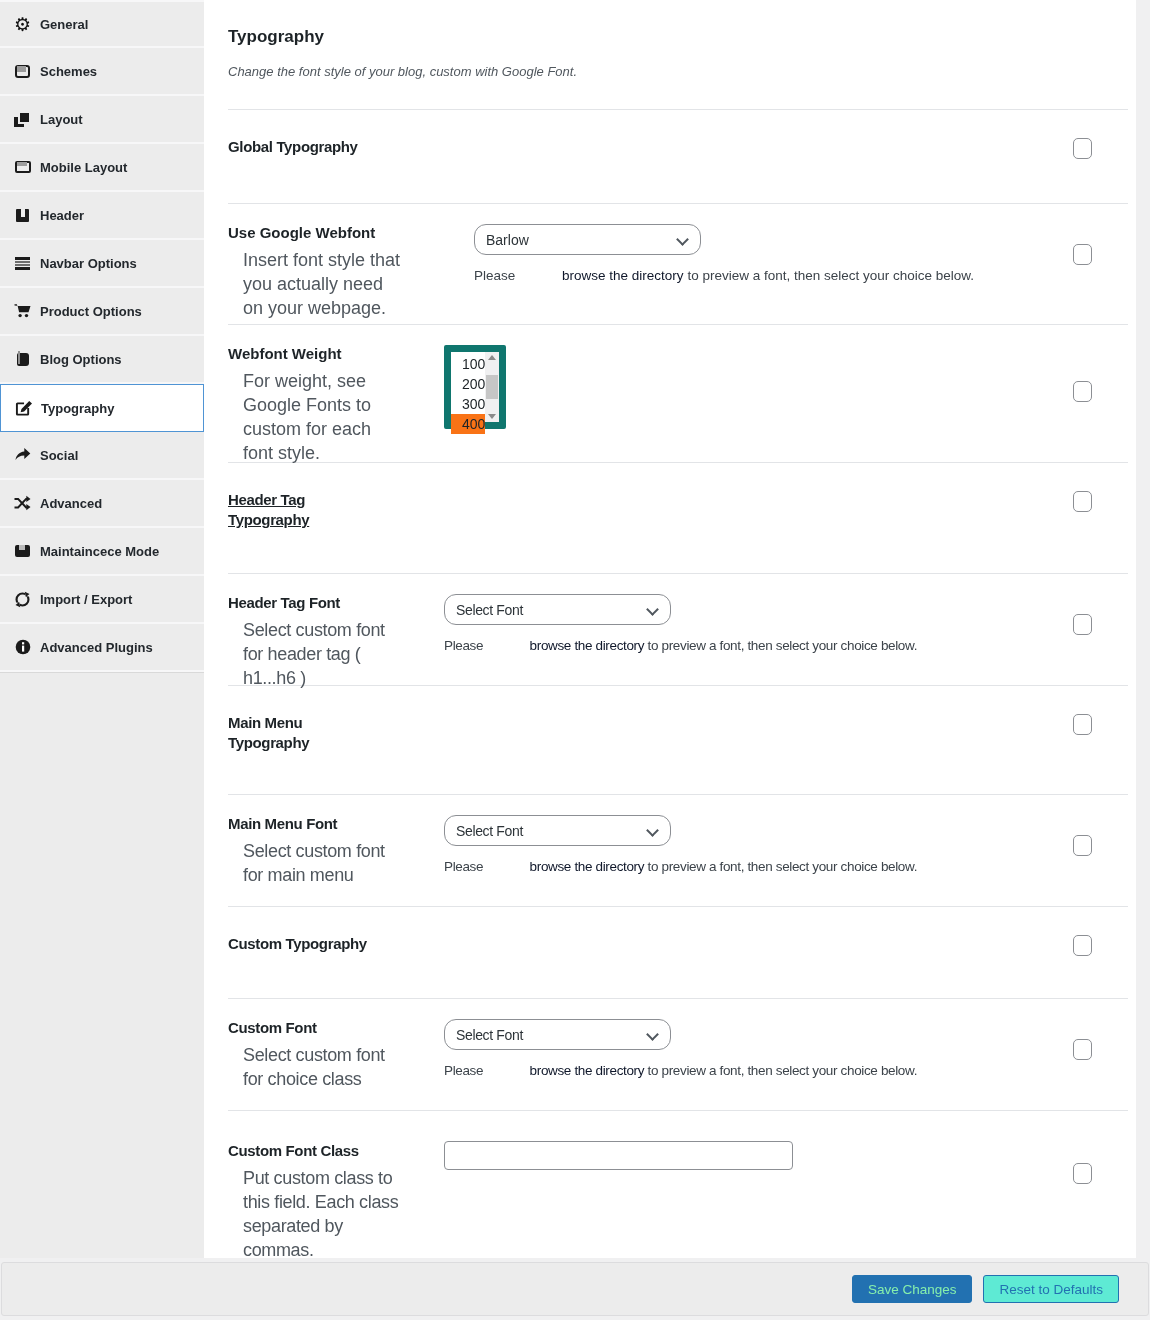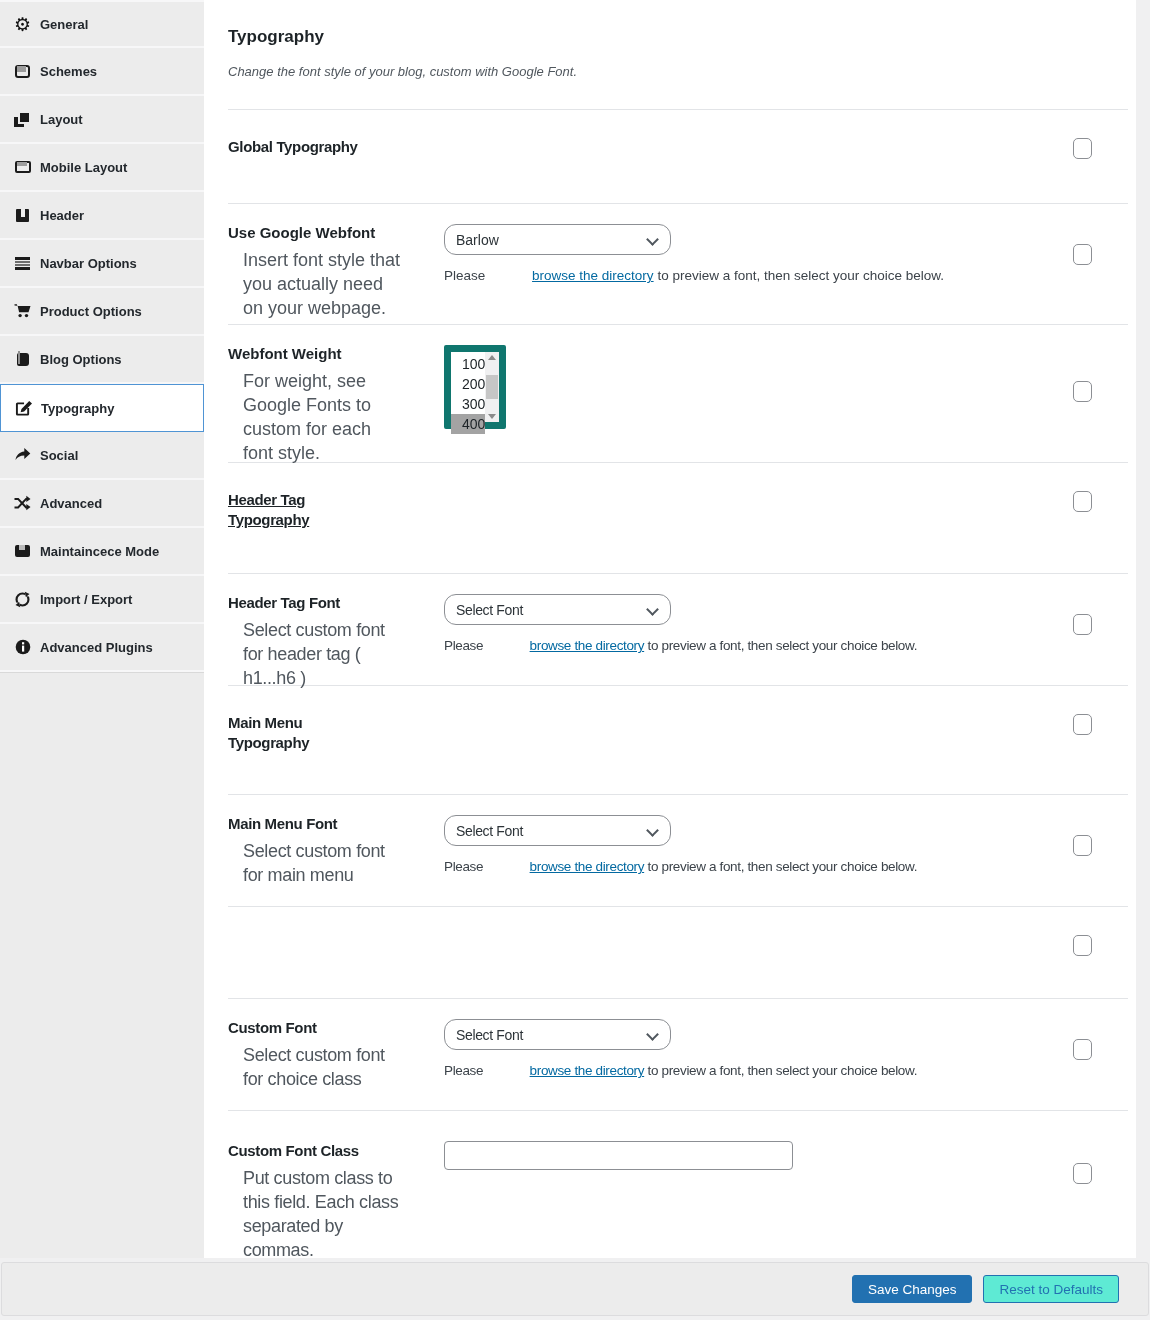--- a/index.html
+++ b/index.html
@@ -43,43 +43,43 @@
   .content{
     position:absolute;left:204px;top:0;width:932px;height:1258px;background:#fff;
     box-sizing:border-box;padding-left:24px;
   }
   .row{box-sizing:border-box;border-bottom:1px solid #e2e4e7;margin-right:8px;display:flex;position:relative;}
   .row.last{border-bottom:none;}
   .cond{letter-spacing:-0.35px;}
   .page-head{height:110px;display:block;padding-top:27px;}
   .page-title{font-size:17px;font-weight:600;color:#1d2327;}
   .page-sub{margin-top:17px;font-style:italic;font-size:13px;color:#50575e;}
-  .h94{height:94px;}  .h121{height:121px;} .h138{height:138px;}
+  .h94{height:94px;}  .h121{height:121px;gap:30px;} .h138{height:138px;}
   .h111{height:111px;text-decoration:underline;}.h112{height:112px;} .h109{height:109px;}
   .h92{height:92px;}  .h147{height:147px;}
   .col-label{width:216px;flex:none;}
   .sec .col-label{padding-top:27px;}
   .fld .col-label{padding-top:19px;}
   .f-label{font-size:15px;font-weight:bold;color:#1d2327;max-width:152px;line-height:1.35;}
   .f-desc{margin-top:6px;font-size:18px;color:#50575e;max-width:160px;line-height:1.33;margin-left:15px;}
   .col-field{flex:1;padding-top:20px;}
   .wp-select{
     box-sizing:border-box;width:227px;height:31px;border:1px solid #8c8f94;border-radius:12px;
     background:#fff;display:flex;align-items:center;padding:0 30px 0 11px;
     font-size:14px;color:#2c3338;cursor:pointer;position:relative;
   }
   .chev{position:absolute;right:13px;top:10px;width:7px;height:7px;
     border-right:2px solid #50575e;border-bottom:2px solid #50575e;transform:rotate(45deg);}
   .note{margin-top:13px;font-size:13.5px;color:#3c434a;}
-  .note a{color:#0369a1;text-decoration:underline;cursor:pointer;padding-left:43px;}
+  .note a{color:#0f172a;cursor:pointer;padding-left:43px;}
   
   .listbox{box-sizing:border-box;width:62px;border:7px solid #0f766e;border-radius:2px;background:#fff;display:flex;height:84px;}
   .lb-opts{flex:1;padding-top:2px;}
   .lb-opt{height:20px;line-height:20px;padding-left:11px;font-size:14px;color:#1d2327;cursor:pointer;}
-  .lb-opt.sel{background:#a3a3a3;}
+  .lb-opt.sel{background:#f97316;}
   .lb-scroll{width:16px;background:#f0f0f1;display:flex;flex-direction:column;align-items:center;justify-content:space-between;padding:3px 0;cursor:pointer;}
   .tri-up{width:0;height:0;border-left:4px solid transparent;border-right:4px solid transparent;border-bottom:5px solid #8a8a8a;}
   .tri-down{width:0;height:0;border-left:4px solid transparent;border-right:4px solid transparent;border-top:5px solid #8a8a8a;}
   .lb-thumb{width:12px;height:24px;background:#c6c6c6;}
   
   .text-input{box-sizing:border-box;width:349px;height:29px;border:1px solid #8c8f94;border-radius:4px;background:#fff;font-size:14px;padding:0 8px;color:#2c3338;}
   .r-cclass .col-field{padding-top:30px;}
   .r-cclass .col-label{padding-top:30px;}
   
   .cb{position:absolute;right:36px;width:17px;height:19px;border:1px solid #8c8f94;border-radius:5px;background:#fff;cursor:pointer;}
@@ -88,21 +88,21 @@
   .r-weight .cb{top:56px;}
   .r-cclass .cb{top:52px;}
   
   .footer{
     position:absolute;left:1px;right:1px;top:1262px;height:54px;box-sizing:border-box;
     background:#ececec;border:1px solid #dcdcde;border-radius:3px;
     display:flex;align-items:center;justify-content:flex-end;gap:11px;padding-right:29px;
   }
   .btn{box-sizing:border-box;height:28px;padding:0 15px;border-radius:3px;font-size:13.5px;
     display:flex;align-items:center;cursor:pointer;font-family:inherit;}
-  .btn-primary{background:#2271b1;border:1px solid #2271b1;color:#ffffff;}
+  .btn-primary{background:#2271b1;border:1px solid #2271b1;color:#86efac;}
   .btn-secondary{background:#5eead4;border:1px solid #2271b1;color:#2271b1;}
 </style>
 </head>
 <body>
 
 <div class="sidebar">
   <div class="nav-list">
     <div class="nav-item">
       <span class="ic ic-gear">⚙</span>
       <span class="nav-label">General</span>
@@ -312,20 +312,23 @@
       <div class="note">
         <span>Please</span>
         <a>browse the directory</a>
         <span>to preview a font, then select your choice below.</span>
       </div>
     </div>
     <span class="cb"></span>
   </div>
 
   <div class="row sec cond h92">
+    <div class="col-label">
+      <div class="f-label">Custom Typography</div>
+    </div>
     <span class="cb"></span>
   </div>
 
   <div class="row fld cond h112">
     <div class="col-label">
       <div class="f-label">Custom Font</div>
       <div class="f-desc">Select custom font for choice class</div>
     </div>
     <div class="col-field">
       <div class="wp-select">

